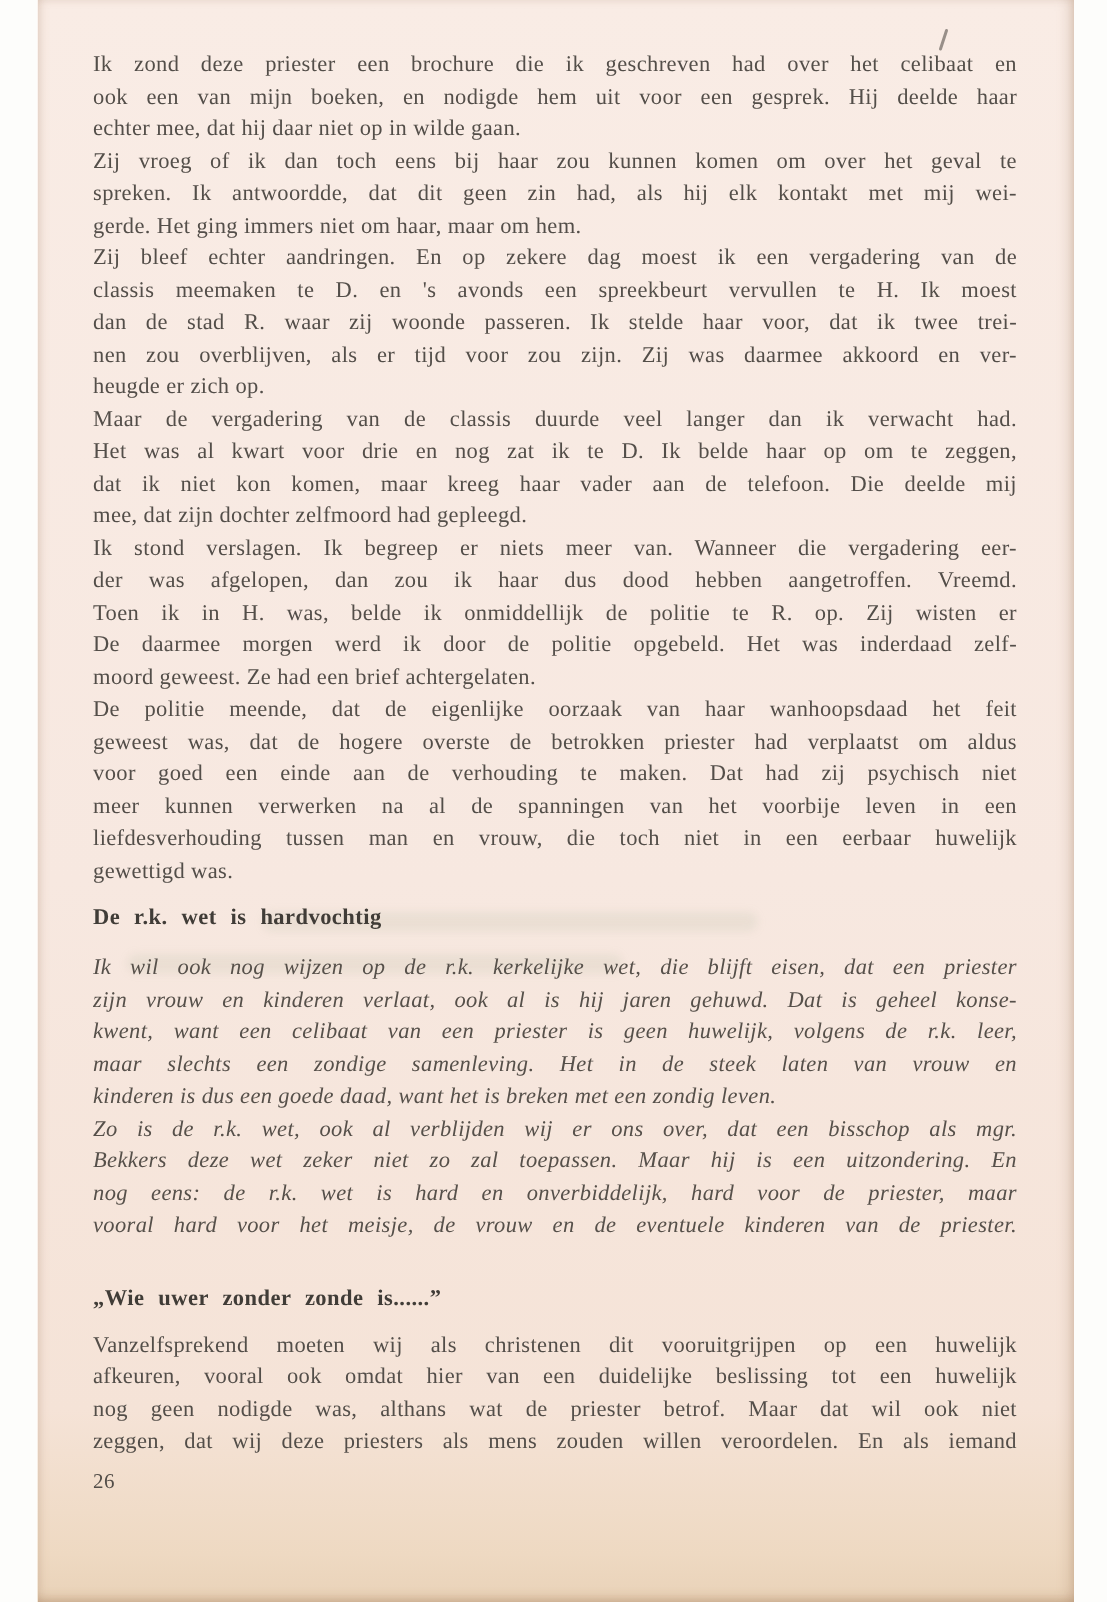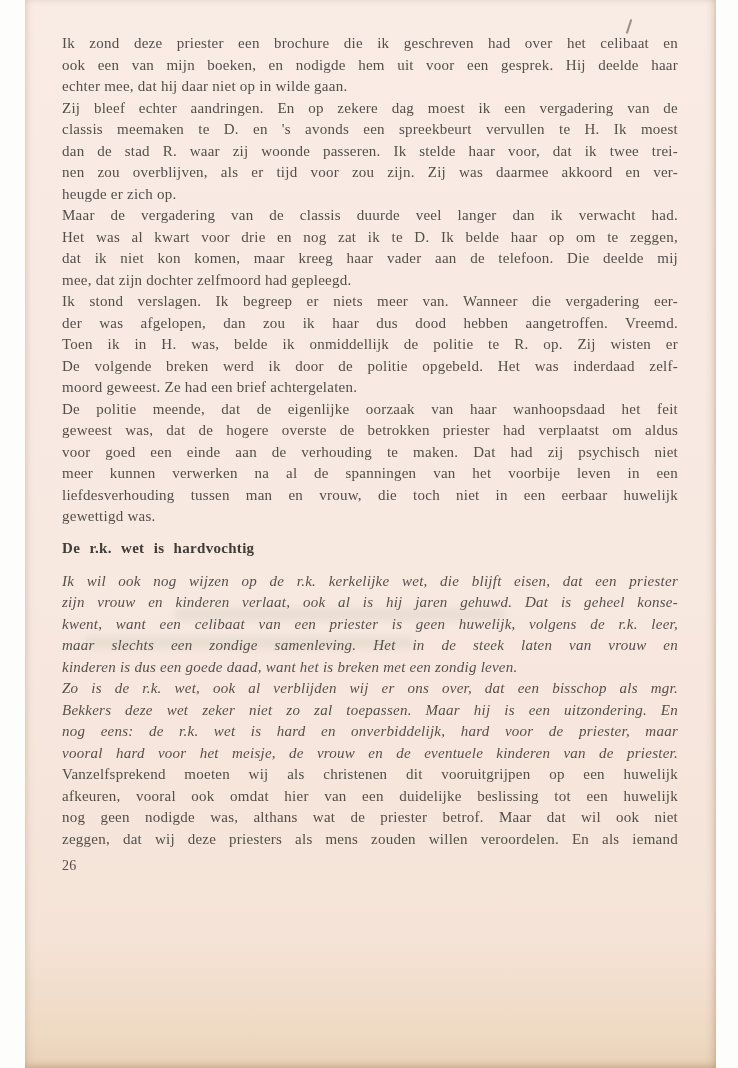--- a/index.html
+++ b/index.html
@@ -97,39 +97,44 @@
     <div class="stray-pen-mark"></div>
     <div class="text-column">
 
       <div>
           <div class="paragraph roman">
             <div class="line">Ik zond deze priester een brochure die ik geschreven had over het celibaat en</div>
             <div class="line">ook een van mijn boeken, en nodigde hem uit voor een gesprek. Hij deelde haar</div>
             <div class="line flush">echter mee, dat hij daar niet op in wilde gaan.</div>
           </div>
           <div class="paragraph roman">
+            <div class="line">Zij vroeg of ik dan toch eens bij haar zou kunnen komen om over het geval te</div>
+            <div class="line">spreken. Ik antwoordde, dat dit geen zin had, als hij elk kontakt met mij wei-</div>
+            <div class="line flush">gerde. Het ging immers niet om haar, maar om hem.</div>
+          </div>
+          <div class="paragraph roman">
             <div class="line">Zij bleef echter aandringen. En op zekere dag moest ik een vergadering van de</div>
             <div class="line">classis meemaken te D. en 's avonds een spreekbeurt vervullen te H. Ik moest</div>
             <div class="line">dan de stad R. waar zij woonde passeren. Ik stelde haar voor, dat ik twee trei-</div>
             <div class="line">nen zou overblijven, als er tijd voor zou zijn. Zij was daarmee akkoord en ver-</div>
             <div class="line flush">heugde er zich op.</div>
           </div>
           <div class="paragraph roman">
             <div class="line">Maar de vergadering van de classis duurde veel langer dan ik verwacht had.</div>
             <div class="line">Het was al kwart voor drie en nog zat ik te D. Ik belde haar op om te zeggen,</div>
             <div class="line">dat ik niet kon komen, maar kreeg haar vader aan de telefoon. Die deelde mij</div>
             <div class="line flush">mee, dat zijn dochter zelfmoord had gepleegd.</div>
           </div>
           <div class="paragraph roman">
             <div class="line">Ik stond verslagen. Ik begreep er niets meer van. Wanneer die vergadering eer-</div>
             <div class="line">der was afgelopen, dan zou ik haar dus dood hebben aangetroffen. Vreemd.</div>
             <div class="line">Toen ik in H. was, belde ik onmiddellijk de politie te R. op. Zij wisten er</div>
           </div>
           <div class="paragraph roman">
-            <div class="line">De volgende breken werd ik door de politie opgebeld. Het was inderdaad zelf-</div>
+            <div class="line">De daarmee morgen werd ik door de politie opgebeld. Het was inderdaad zelf-</div>
             <div class="line flush">moord geweest. Ze had een brief achtergelaten.</div>
           </div>
           <div class="paragraph roman">
             <div class="line">De politie meende, dat de eigenlijke oorzaak van haar wanhoopsdaad het feit</div>
             <div class="line">geweest was, dat de hogere overste de betrokken priester had verplaatst om aldus</div>
             <div class="line">voor goed een einde aan de verhouding te maken. Dat had zij psychisch niet</div>
             <div class="line">meer kunnen verwerken na al de spanningen van het voorbije leven in een</div>
             <div class="line">liefdesverhouding tussen man en vrouw, die toch niet in een eerbaar huwelijk</div>
             <div class="line flush">gewettigd was.</div>
           </div>
@@ -140,20 +145,21 @@
             <div class="line">kwent, want een celibaat van een priester is geen huwelijk, volgens de r.k. leer,</div>
             <div class="line">maar slechts een zondige samenleving. Het in de steek laten van vrouw en</div>
             <div class="line flush">kinderen is dus een goede daad, want het is breken met een zondig leven.</div>
           </div>
           <div class="paragraph italic">
             <div class="line">Zo is de r.k. wet, ook al verblijden wij er ons over, dat een bisschop als mgr.</div>
             <div class="line">Bekkers deze wet zeker niet zo zal toepassen. Maar hij is een uitzondering. En</div>
             <div class="line">nog eens: de r.k. wet is hard en onverbiddelijk, hard voor de priester, maar</div>
             <div class="line">vooral hard voor het meisje, de vrouw en de eventuele kinderen van de priester.</div>
           </div>
+          <div class="heading" style="margin-top: 27px; margin-bottom: 10px;">„Wie uwer zonder zonde is......”</div>
           <div class="paragraph roman">
             <div class="line">Vanzelfsprekend moeten wij als christenen dit vooruitgrijpen op een huwelijk</div>
             <div class="line">afkeuren, vooral ook omdat hier van een duidelijke beslissing tot een huwelijk</div>
             <div class="line">nog geen nodigde was, althans wat de priester betrof. Maar dat wil ook niet</div>
             <div class="line">zeggen, dat wij deze priesters als mens zouden willen veroordelen. En als iemand</div>
           </div>
         </div>
       <div class="page-number">26</div>
     </div>
   </div>

